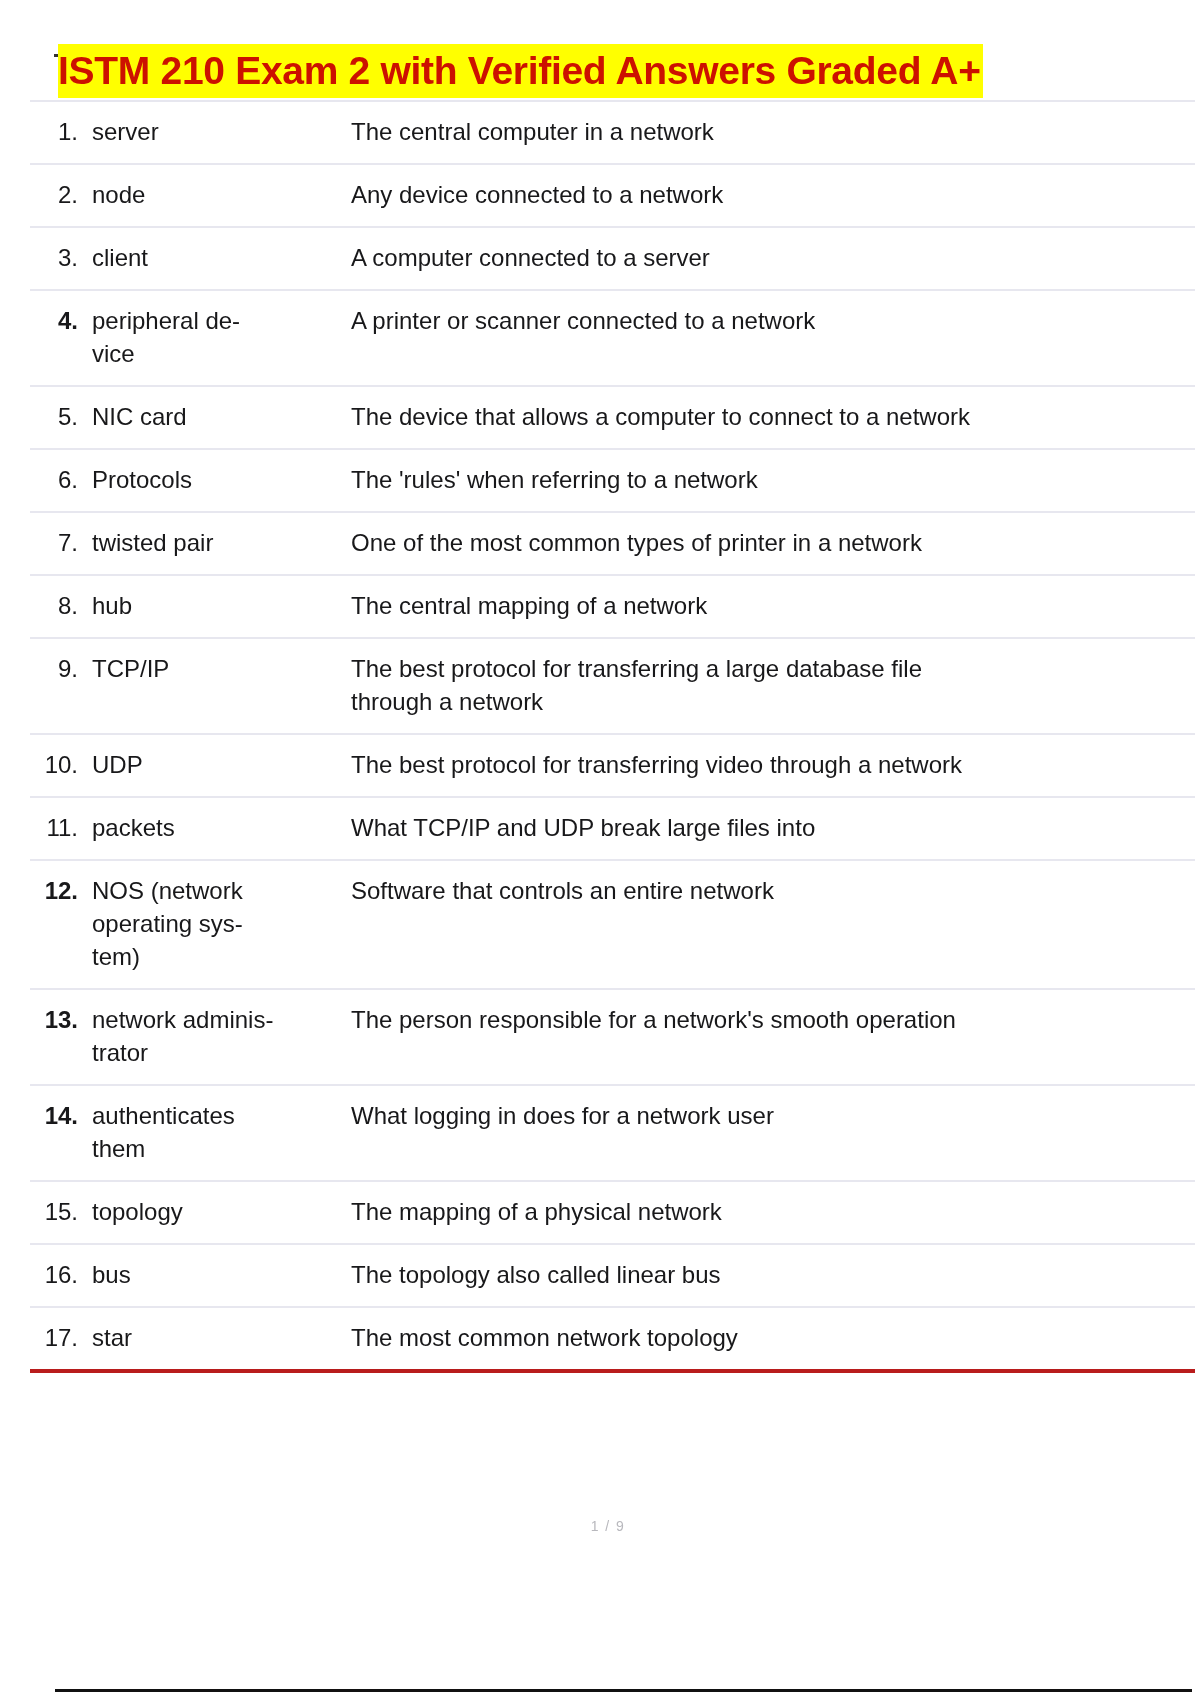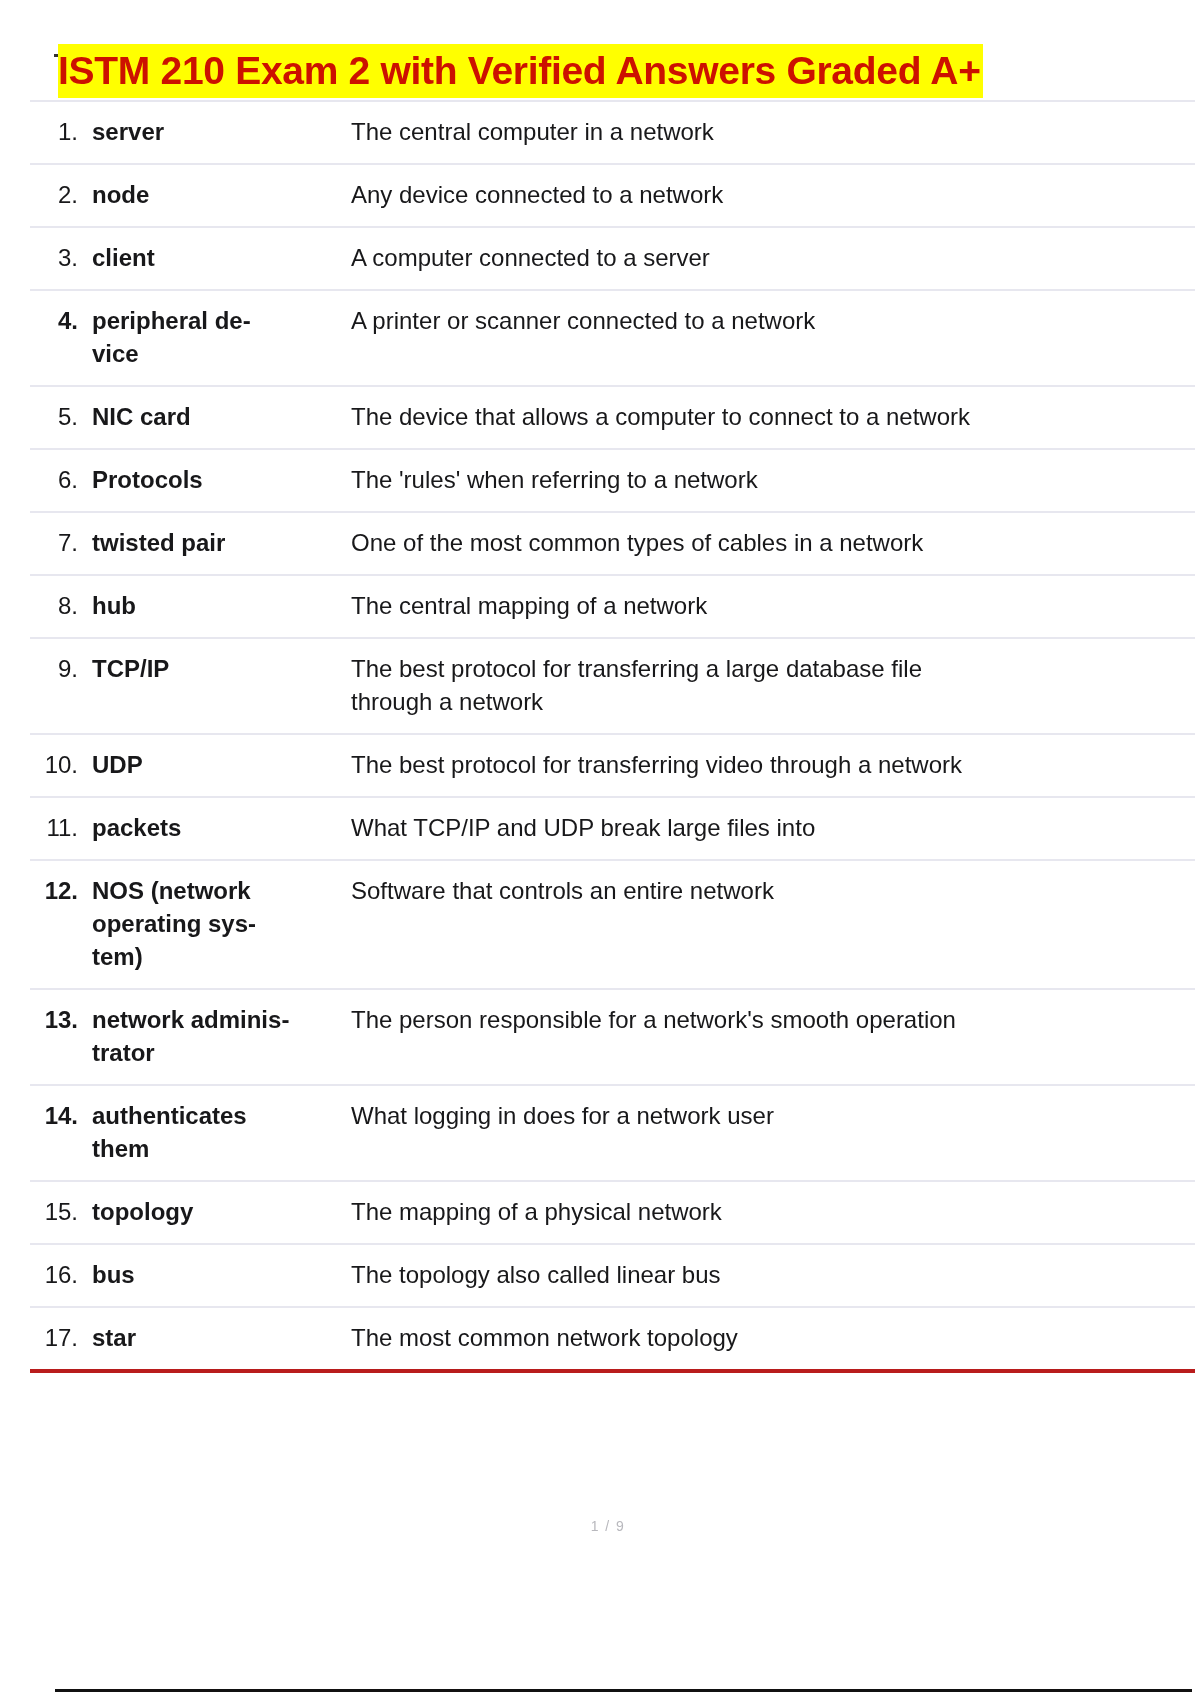--- a/index.html
+++ b/index.html
@@ -73,21 +73,21 @@
     text-align: right;
     padding-right: 14px;
     font-weight: normal;
     white-space: nowrap;
   }
   td.col-num.num-bold {
     font-weight: bold;
   }
   td.col-term {
     width: 250px;
-    font-weight: bold;
+    font-weight: normal;
     padding-right: 8px;
     white-space: pre-line;
   }
   td.col-def {
     font-weight: normal;
     white-space: pre-line;
     padding-left: 1px;
   }
 
   
@@ -148,21 +148,21 @@
         <td class="col-def">The device that allows a computer to connect to a network</td>
       </tr>
       <tr>
         <td class="col-num">6.</td>
         <td class="col-term">Protocols</td>
         <td class="col-def">The 'rules' when referring to a network</td>
       </tr>
       <tr>
         <td class="col-num">7.</td>
         <td class="col-term">twisted pair</td>
-        <td class="col-def">One of the most common types of cables in a network</td>
+        <td class="col-def">One of the most common types of printer in a network</td>
       </tr>
       <tr>
         <td class="col-num">8.</td>
         <td class="col-term">hub</td>
         <td class="col-def">The central mapping of a network</td>
       </tr>
       <tr>
         <td class="col-num">9.</td>
         <td class="col-term">TCP/IP</td>
         <td class="col-def">The best protocol for transferring a large database file

